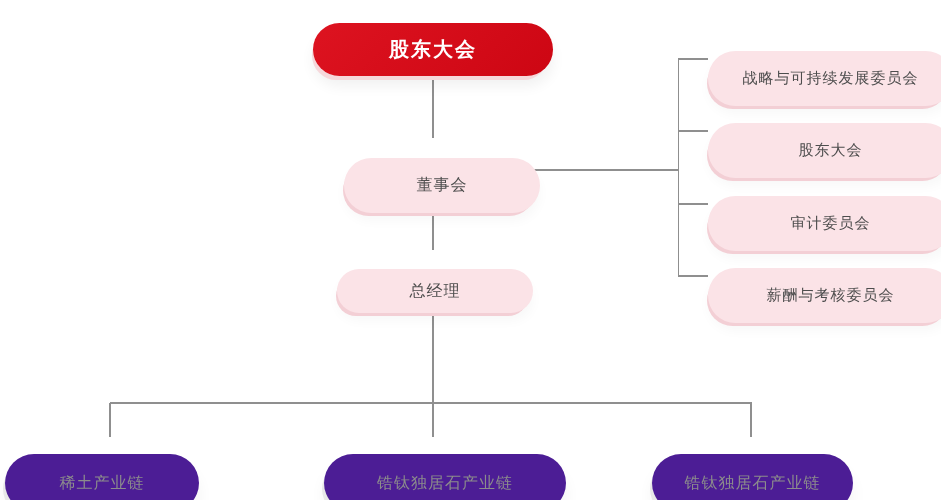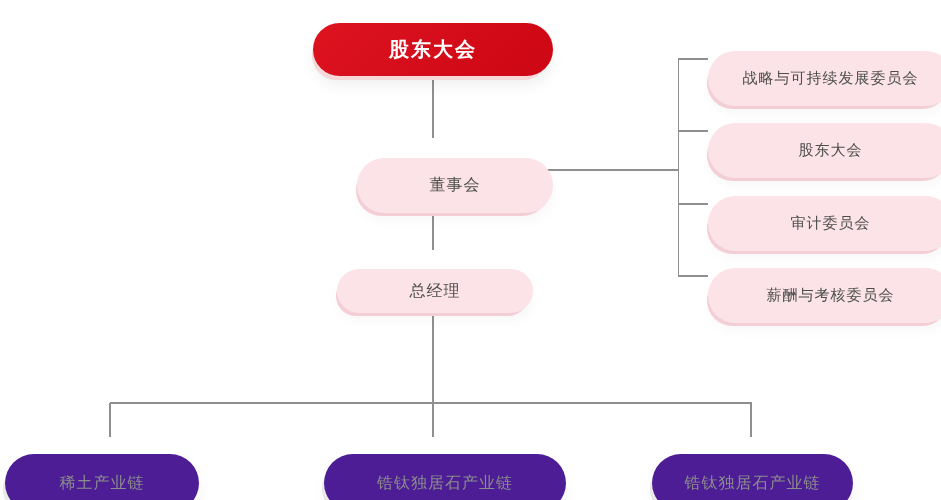--- a/index.html
+++ b/index.html
@@ -43,21 +43,21 @@
     box-shadow: -3px 6px 0 -2px #f6d8db, 0 10px 14px rgba(0,0,0,0.06);
   }
   .node.pink {
     background: #fbe3e7;
     color: #4d4d4d;
     border-radius: 28px;
     font-size: 16px;
     letter-spacing: 1px;
     box-shadow: -3px 5px 0 -2px #f3cfd5, 0 8px 12px rgba(0,0,0,0.03);
   }
-  .node.board { left: 357px; top: 138px; width: 196px; height: 55px; }
+  .node.board { left: 344px; top: 138px; width: 196px; height: 55px; }
   .node.gm    { left: 337px; top: 249px; width: 196px; height: 44px; }
   .node.committee {
     left: 708px; width: 245px; height: 55px;
     font-size: 15px;
   }
   .node.committee.c0 { top: 31px; }
   .node.committee.c1 { top: 103px; }
   .node.committee.c2 { top: 176px; }
   .node.committee.c3 { top: 248px; }
   .node.chain {

